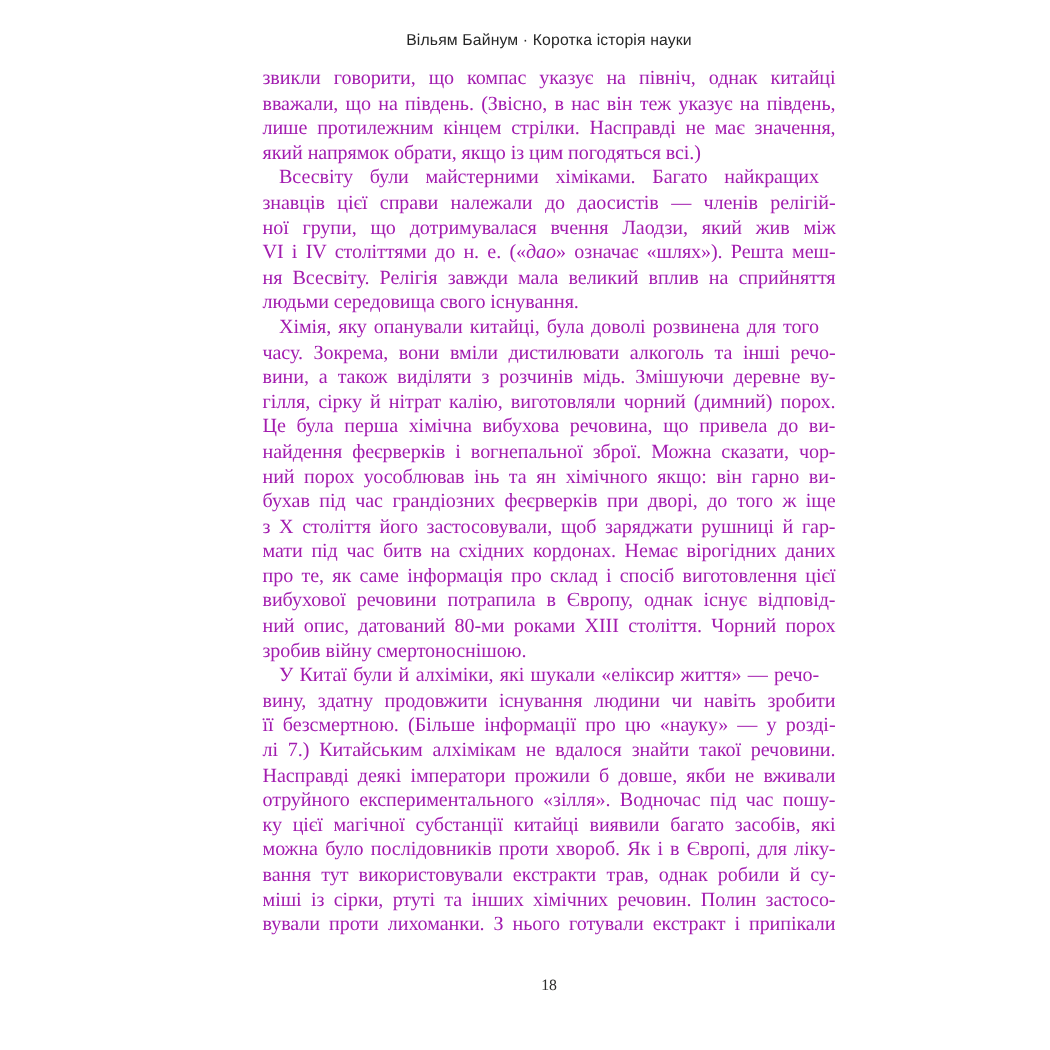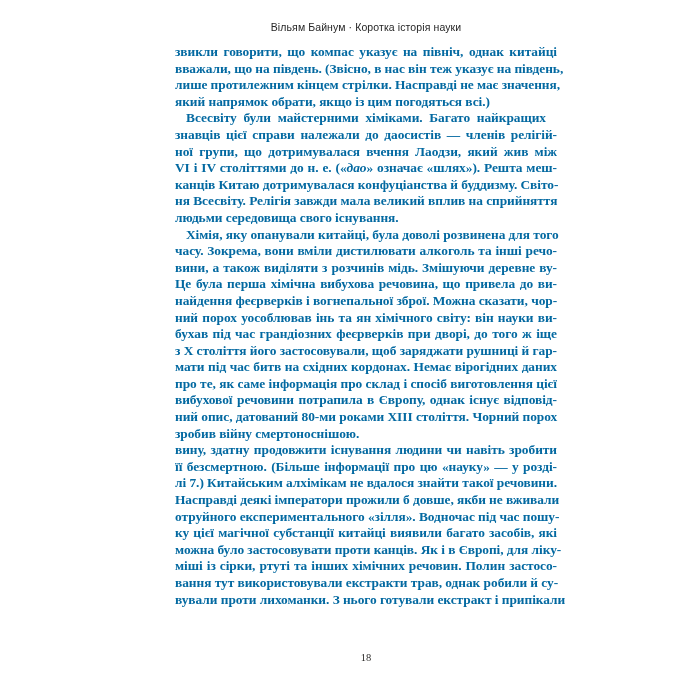--- a/index.html
+++ b/index.html
@@ -19,22 +19,21 @@
     top: 21px; left: 175px; width: 382px;
     text-align: center;
     font-family: "Liberation Sans", sans-serif;
     font-size: 10.5px;
     letter-spacing: 0.1px;
     color: #262626;
   }
   .body-text {
     position: absolute;
     top: 44px; left: 175px; width: 382px;
-    color: #0369a1;
-    font-weight: bold;
+    color: #a21caf;
   }
   .line {
     width: 382px;
     height: 16.6px;
     line-height: 16.6px;
     font-size: 13.4px;
     letter-spacing: -0.05px;
     text-align: justify;
     text-align-last: justify;
     white-space: nowrap;
@@ -61,43 +60,44 @@
 
   <div class="body-text">
       <div class="line">звикли говорити, що компас указує на північ, однак китайці</div>
       <div class="line">вважали, що на південь. (Звісно, в нас він теж указує на південь,</div>
       <div class="line">лише протилежним кінцем стрілки. Насправді не має значення,</div>
       <div class="line para-end">який напрямок обрати, якщо із цим погодяться всі.)</div>
       <div class="line indent">Всесвіту були майстерними хіміками. Багато найкращих</div>
       <div class="line">знавців цієї справи належали до даосистів — членів релігій-</div>
       <div class="line">ної групи, що дотримувалася вчення Лаодзи, який жив між</div>
       <div class="line"><span>VI і IV століттями до н. е. («</span><span class="it">дао</span><span>» означає «шлях»). Решта меш-</span></div>
-      <div class="line">канців Китаю дотримувалася конфуціанства й буддизму. Світо-</div>
       <div class="line">ня Всесвіту. Релігія завжди мала великий вплив на сприйняття</div>
       <div class="line para-end">людьми середовища свого існування.</div>
       <div class="line indent">Хімія, яку опанували китайці, була доволі розвинена для того</div>
       <div class="line">часу. Зокрема, вони вміли дистилювати алкоголь та інші речо-</div>
       <div class="line">вини, а також виділяти з розчинів мідь. Змішуючи деревне ву-</div>
+      <div class="line">гілля, сірку й нітрат калію, виготовляли чорний (димний) порох.</div>
       <div class="line">Це була перша хімічна вибухова речовина, що привела до ви-</div>
       <div class="line">найдення феєрверків і вогнепальної зброї. Можна сказати, чор-</div>
-      <div class="line">ний порох уособлював інь та ян хімічного світу: він науки ви-</div>
+      <div class="line">ний порох уособлював інь та ян хімічного якщо: він гарно ви-</div>
       <div class="line">бухав під час грандіозних феєрверків при дворі, до того ж іще</div>
       <div class="line">з X століття його застосовували, щоб заряджати рушниці й гар-</div>
       <div class="line">мати під час битв на східних кордонах. Немає вірогідних даних</div>
       <div class="line">про те, як саме інформація про склад і спосіб виготовлення цієї</div>
       <div class="line">вибухової речовини потрапила в Європу, однак існує відповід-</div>
       <div class="line">ний опис, датований 80-ми роками XIII століття. Чорний порох</div>
       <div class="line para-end">зробив війну смертоноснішою.</div>
+      <div class="line indent">У Китаї були й алхіміки, які шукали «еліксир життя» — речо-</div>
       <div class="line">вину, здатну продовжити існування людини чи навіть зробити</div>
       <div class="line">її безсмертною. (Більше інформації про цю «науку» — у розді-</div>
       <div class="line">лі 7.) Китайським алхімікам не вдалося знайти такої речовини.</div>
       <div class="line">Насправді деякі імператори прожили б довше, якби не вживали</div>
       <div class="line">отруйного експериментального «зілля». Водночас під час пошу-</div>
       <div class="line">ку цієї магічної субстанції китайці виявили багато засобів, які</div>
-      <div class="line">можна було застосовувати проти канців. Як і в Європі, для ліку-</div>
+      <div class="line">можна було послідовників проти хвороб. Як і в Європі, для ліку-</div>
+      <div class="line">вання тут використовували екстракти трав, однак робили й су-</div>
       <div class="line">міші із сірки, ртуті та інших хімічних речовин. Полин застосо-</div>
-      <div class="line">вання тут використовували екстракти трав, однак робили й су-</div>
       <div class="line">вували проти лихоманки. З нього готували екстракт і припікали</div>
     </div>
 
   <div class="folio">18</div>
 
 </div>
 
 </body></html>

